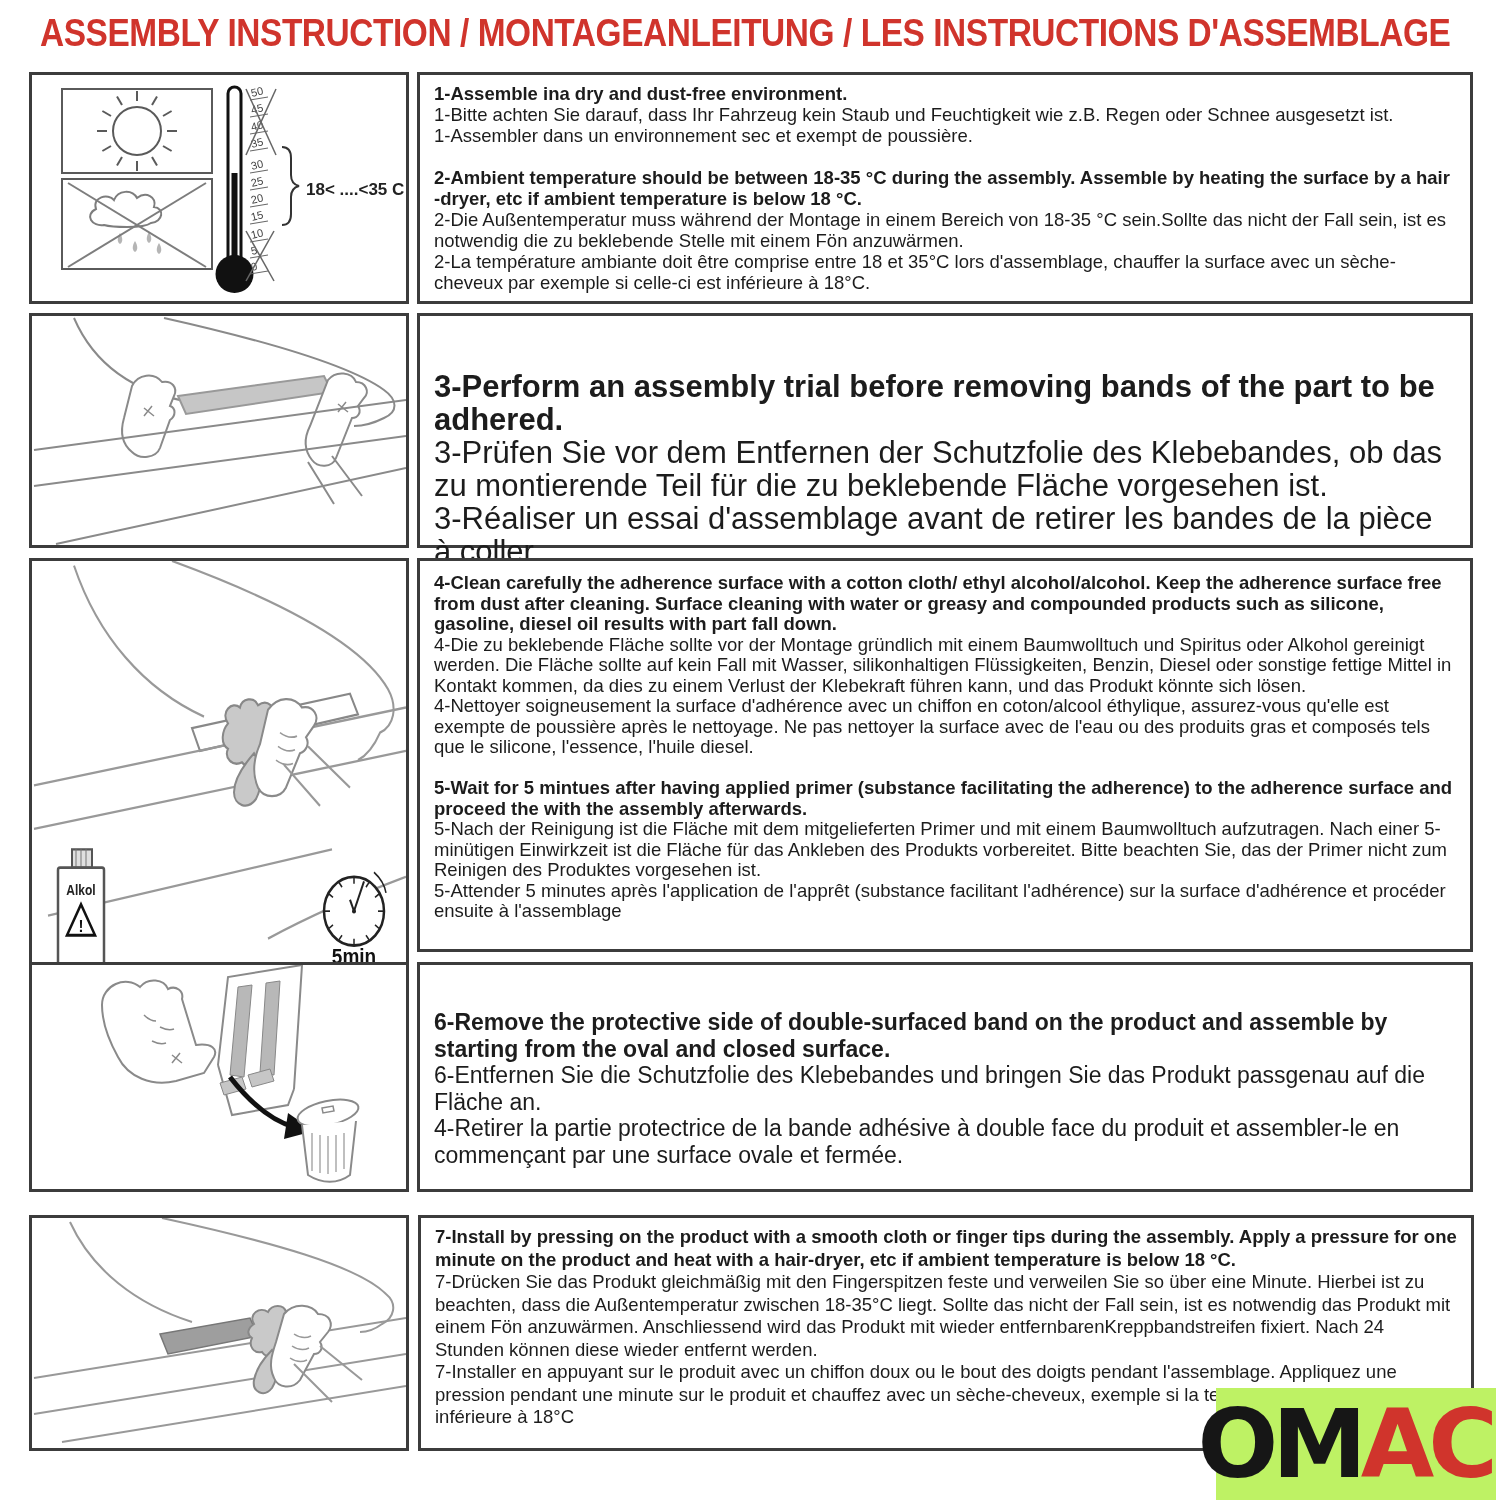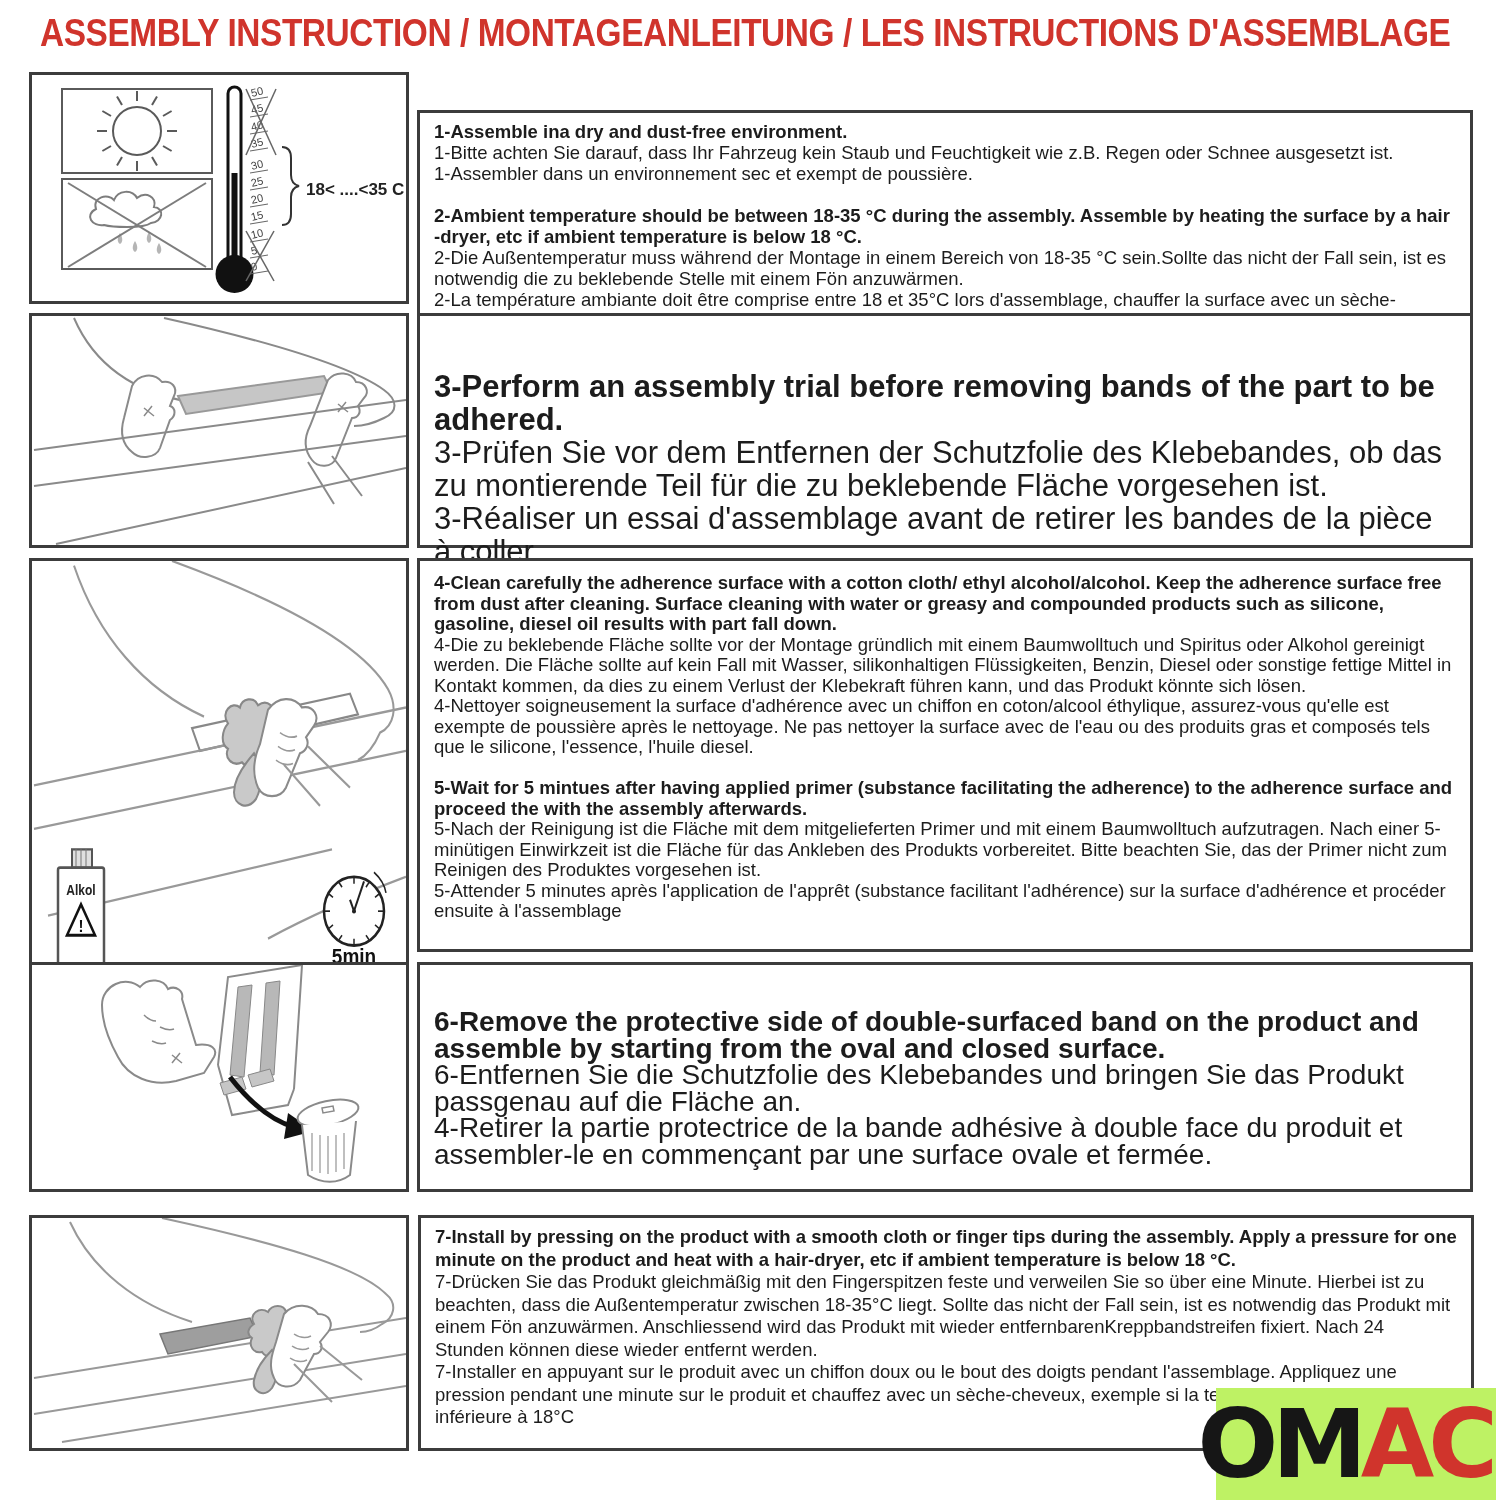--- a/index.html
+++ b/index.html
@@ -6,27 +6,27 @@
   html,body { width:1500px; height:1500px; }
   body { background:#fff; font-family:"Liberation Sans", sans-serif; color:#1c1c1c; position:relative; overflow:hidden; }
   .page { position:absolute; inset:0; background:#fff;border-radius:11px; }
   .title { position:absolute; left:40px; top:12px; font-size:38px; font-weight:800; color:#d0342c;
            letter-spacing:-0.5px; white-space:nowrap; transform:scaleX(0.88); transform-origin:left center; }
   .box { position:absolute; border:3px solid #3c3c3c; background:#fff; }
   .txt { padding:8px 14px; font-size:18.5px; line-height:21px; }
   .ln { min-height:1em; }
   .b  { font-weight:bold; }
   #r1L{left:29px;  top:72px;   width:380px;  height:232px;}
-  #r1R{left:417px; top:72px;   width:1056px; height:232px;margin-top:38px;}
+  #r1R{left:417px; top:72px;   width:1056px; height:232px;}
   #r2L{left:29px;  top:313px;  width:380px;  height:235px;}
   #r2R{left:417px; top:313px;  width:1056px; height:235px; font-size:31px; line-height:33px; padding-top:54px;}
   #r3L{left:29px;  top:558px;  width:380px;  height:450px;}
   #r3R{left:417px; top:558px;  width:1056px; height:394px; line-height:20.5px; padding-top:12px;}
   #r4L{left:29px;  top:962px;  width:380px;  height:230px;}
-  #r4R{left:417px; top:962px;  width:1056px; height:230px; font-size:28px; line-height:26.5px; padding-top:44px;}
+  #r4R{left:417px; top:962px;  width:1056px; height:230px; font-size:23px; line-height:26.5px; padding-top:44px;}
   #r5L{left:29px;  top:1215px; width:380px;  height:236px;}
   #r5R{left:418px; top:1215px; width:1056px; height:236px; line-height:22.5px;}
   .fig svg { display:block; width:100%; height:100%; }
   .logo { position:absolute; left:1216px; top:1388px; width:280px; height:112px; background:#bef264; z-index:5;
           display:flex; align-items:center; justify-content:flex-end; padding-right:4px;
           font-family:"DejaVu Sans", sans-serif; font-weight:bold; font-size:95px; letter-spacing:-6px; }
   .logo .lb { color:#161616; }
   .logo .lr { color:#d0342c; }
 </style>
 </head>

